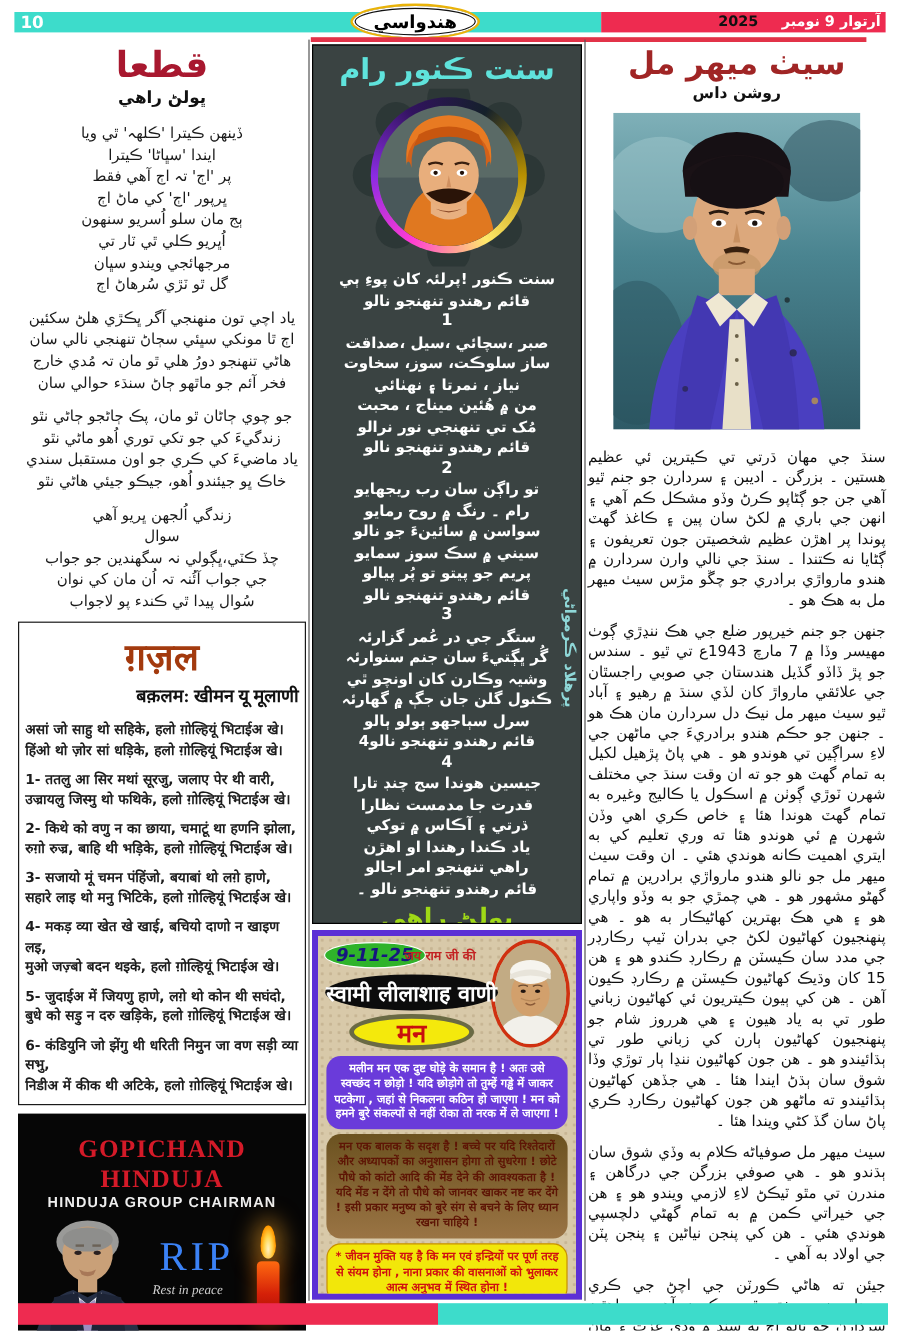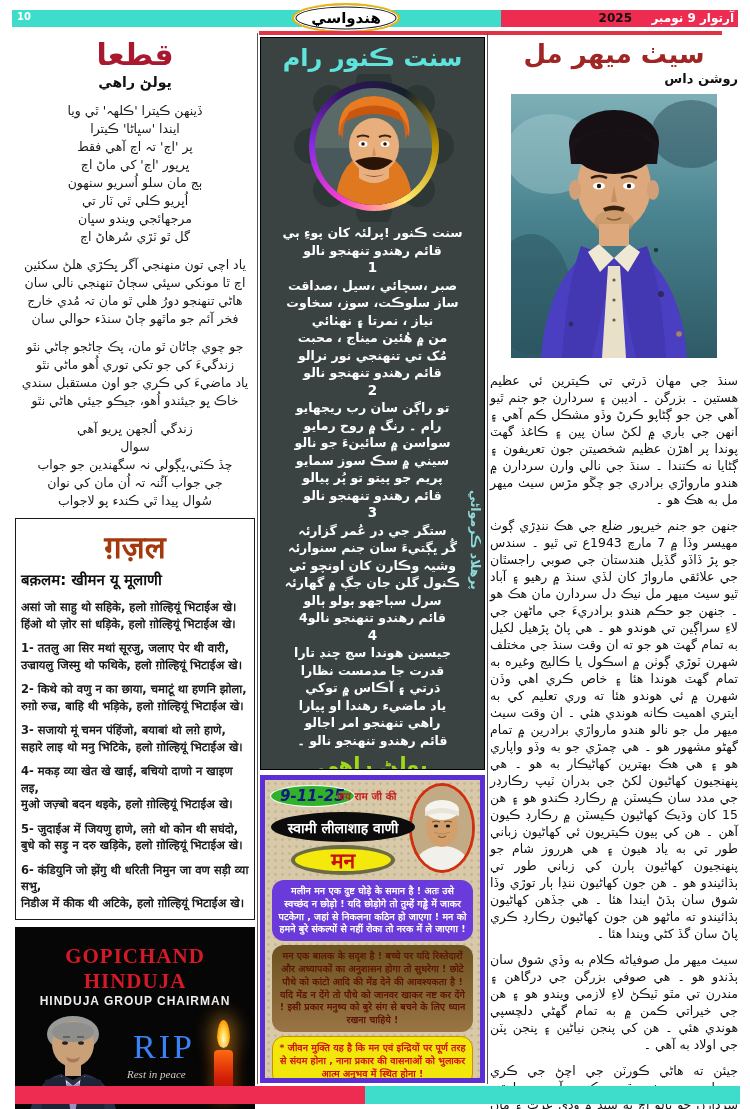--- a/index.html
+++ b/index.html
@@ -5,21 +5,21 @@
   html,body { margin:0; padding:0; background:#ffffff; }
   * { box-sizing:border-box; }
   .page {
     position:relative; width:750px; height:1109px; margin:0 auto;
     background:#ffffff; overflow:hidden;
     font-family:"DejaVu Sans", sans-serif; color:#111;
   }
   
   .bar-cyan { position:absolute; left:12px; top:10px; width:489px; height:17px; background:#3DDCCB; }
   .bar-red  { position:absolute; left:501px; top:10px; width:237px; height:17px; background:#EE2B50; }
-  .page-num { position:absolute; left:17px; top:11px; color:#fff; font-size:10px; font-weight:bold; }
+  .page-num { position:absolute; left:17px; top:11px; color:#fff; font-size:14px; font-weight:bold; }
   .mast-date { position:absolute; right:16px; top:11px; color:#fff; font-size:12px; font-weight:bold; direction:rtl; }
   .mast-year { position:absolute; right:118px; top:11px; color:#111; font-size:12px; font-weight:bold; }
   .logo-oval {
     position:absolute; left:292px; top:3px; width:108px; height:30px;
     background:#fff; border:2px solid #eab308; border-radius:50%;
     box-shadow:inset 0 0 0 1.5px #fff, inset 0 0 0 2.5px #111;
     display:flex; align-items:center; justify-content:center;
     font-size:15px; font-weight:bold; color:#000; direction:rtl;
   }
   .red-strip-right { position:absolute; left:259px; top:31px; width:463px; height:4px; background:#E23248; }
@@ -27,21 +27,21 @@
   .d1 { left:257px; } .d2 { left:487px; }
 
   
   .col-left { position:absolute; left:15px; top:33px; width:240px; }
   .qataa-title { font-size:30px; font-weight:bold; color:#A8182F; text-align:center; margin:4px 0 2px; direction:rtl; }
   .qataa-author { font-size:14px; font-weight:bold; color:#111; text-align:center; margin-bottom:12px; direction:rtl; }
   .qataa-lines { font-size:12.5px; line-height:18px; text-align:center; direction:rtl; color:#1a1a1a; font-weight:500; }
   .qataa-lines .gap { height:10px; }
   .ghazal-box { margin-top:8px; border:1.5px solid #1a1a1a; padding:4px 5px 8px; background:#fff; }
   .ghazal-title { font-size:31px; font-weight:bold; color:#A33A0E; text-align:center; margin:2px 0 2px; }
-  .ghazal-byline { font-size:15px; font-weight:bold; color:#111; text-align:left; margin-bottom:10px; }
+  .ghazal-byline { font-size:15px; font-weight:bold; color:#111; text-align:right; margin-bottom:10px;font-family:Liberation Serif, serif; }
   .ghazal-lines { font-size:11.5px; line-height:16.5px; font-weight:bold; color:#1c1c1c; text-align:left; }
   .ghazal-lines .gap { height:8px; }
 
   
   .hinduja-ad { margin-top:7px; background:#060606; height:195px; position:relative; overflow:hidden; text-align:center; }
   .h-title { color:#D41A28; font-family:"Liberation Serif", serif; font-weight:bold; font-size:21px; letter-spacing:1px; padding-top:17px; }
   .h-sub { color:#eeeeee; font-family:Liberation Sans, sans-serif; font-weight:bold; font-size:12px; letter-spacing:1px; }
   .h-photo-row { position:relative; height:106px; }
   .h-man { position:absolute; left:4px; bottom:0; }
   .h-rip { position:absolute; left:118px; top:20px; color:#3b82f6; font-family:"Liberation Serif", serif; font-size:34px; letter-spacing:3px; }
@@ -72,34 +72,34 @@
   .swami-ad { position:absolute; left:260px; top:775px; width:225px; height:308px;
               background:#D8C9A9; border:5px solid #5B2FD5; overflow:hidden;
               background-image:radial-gradient(rgba(120,90,50,.18) 1px, transparent 1.6px); background-size:7px 7px; }
   .s-top { position:relative; height:96px; }
   .s-badge { position:absolute; left:5px; top:5px; background:#2FB32A; border:1.5px solid #fff; border-radius:50%;
              padding:1px 9px; color:#16167F; font-weight:bold; font-style:italic; font-size:15px; }
   .s-jai { position:absolute; left:72px; top:9px; color:#C32222; font-size:10.5px; font-weight:bold; white-space:nowrap; }
   .s-photo { position:absolute; right:5px; top:3px; width:66px; height:90px; border-radius:50%;
              border:3px solid #D03010; overflow:hidden; background:#c9b28c; }
   .s-oval-black { position:absolute; left:6px; top:32px; width:144px; height:30px; background:#0c0c0c; border-radius:50%;
-                  color:#fff; font-size:14px; font-weight:bold; display:flex; align-items:center; justify-content:center; }
+                  color:#fff; font-size:18px; font-weight:bold; display:flex; align-items:center; justify-content:center; }
   .s-oval-yellow { position:absolute; left:26px; top:65px; width:104px; height:30px; background:#F4E90C;
                    border:4px solid #6a6a44; border-radius:50%; color:#C80E0E; font-size:21px; font-weight:bold;
                    display:flex; align-items:center; justify-content:center; }
   .s-box { margin:4px 7px 0; border-radius:12px; padding:5px 6px; font-weight:bold; text-align:center;
            font-size:9.5px; line-height:12.8px; }
   .s-box-purple { background:#6A3BDA; color:#ffffff; }
   .s-box-brown  { background:linear-gradient(180deg,#6B5220,#9A7444); color:#5E1505; }
   .s-box-yellow { background:#F2E70A; color:#D01010; border:1px solid #c89000; }
 
   
   .col-right { position:absolute; left:490px; top:37px; width:248px; }
   .rc-title { color:#A02525; font-size:26px; font-weight:bold; text-align:center; direction:rtl; margin:2px 0 0; }
-  .rc-byline { font-size:13px; font-weight:bold; color:#111; text-align:right; direction:rtl; margin:2px 0 8px; }
+  .rc-byline { font-size:13px; font-weight:bold; color:#111; text-align:center; direction:rtl; margin:2px 0 8px; }
   .rc-photo { width:206px; height:264px; margin:0 auto 14px; display:block; }
   .rc-paras { direction:rtl; text-align:justify; font-size:12.5px; line-height:17px; color:#101010; }
   .rc-paras .para + .para { margin-top:9px; }
 
   
   .bottom-red  { position:absolute; left:15px;  top:1086px; width:350px; height:18px; background:#EE2B50; }
   .bottom-cyan { position:absolute; left:365px; top:1086px; width:375px; height:18px; background:#3DDCCB; }
 </style>
 </head>
 <body>
@@ -265,21 +265,21 @@
         <div class="">ستگر جي در عُمر گزارئہ</div>
         <div class="">گُر ڀڳتيءَ سان جنم سنوارئہ</div>
         <div class="">وشيہ وڪارن کان اونچو ٿي</div>
         <div class="">ڪنول گلن جان جڳ ۾ گهارئہ</div>
         <div class="">سرل سٻاجهو ٻولو ٻالو</div>
         <div class="">قائم رهندو تنهنجو نالو4</div>
         <div class="num">4</div>
         <div class="">جيسين هوندا سج چنڊ تارا</div>
         <div class="">قدرت جا مدمست نظارا</div>
         <div class="">ڌرتي ۽ آڪاس ۾ توکي</div>
-        <div class="">ياد ماضيء رهندا او پيارا</div>
+        <div class="">ياد ڪندا رهندا او اهڙن</div>
         <div class="">راهي تنهنجو امر اجالو</div>
         <div class="">قائم رهندو تنهنجو نالو ۔</div>
       </div>
     <div class="mid-sign">ڀولڻ راهي</div>
     <div class="vert-credit">پرهلاد ڪرمواڻي</div>
   </div>
 
   <div class="swami-ad">
     <div class="s-top">
       <div class="s-badge">9-11-25</div>

